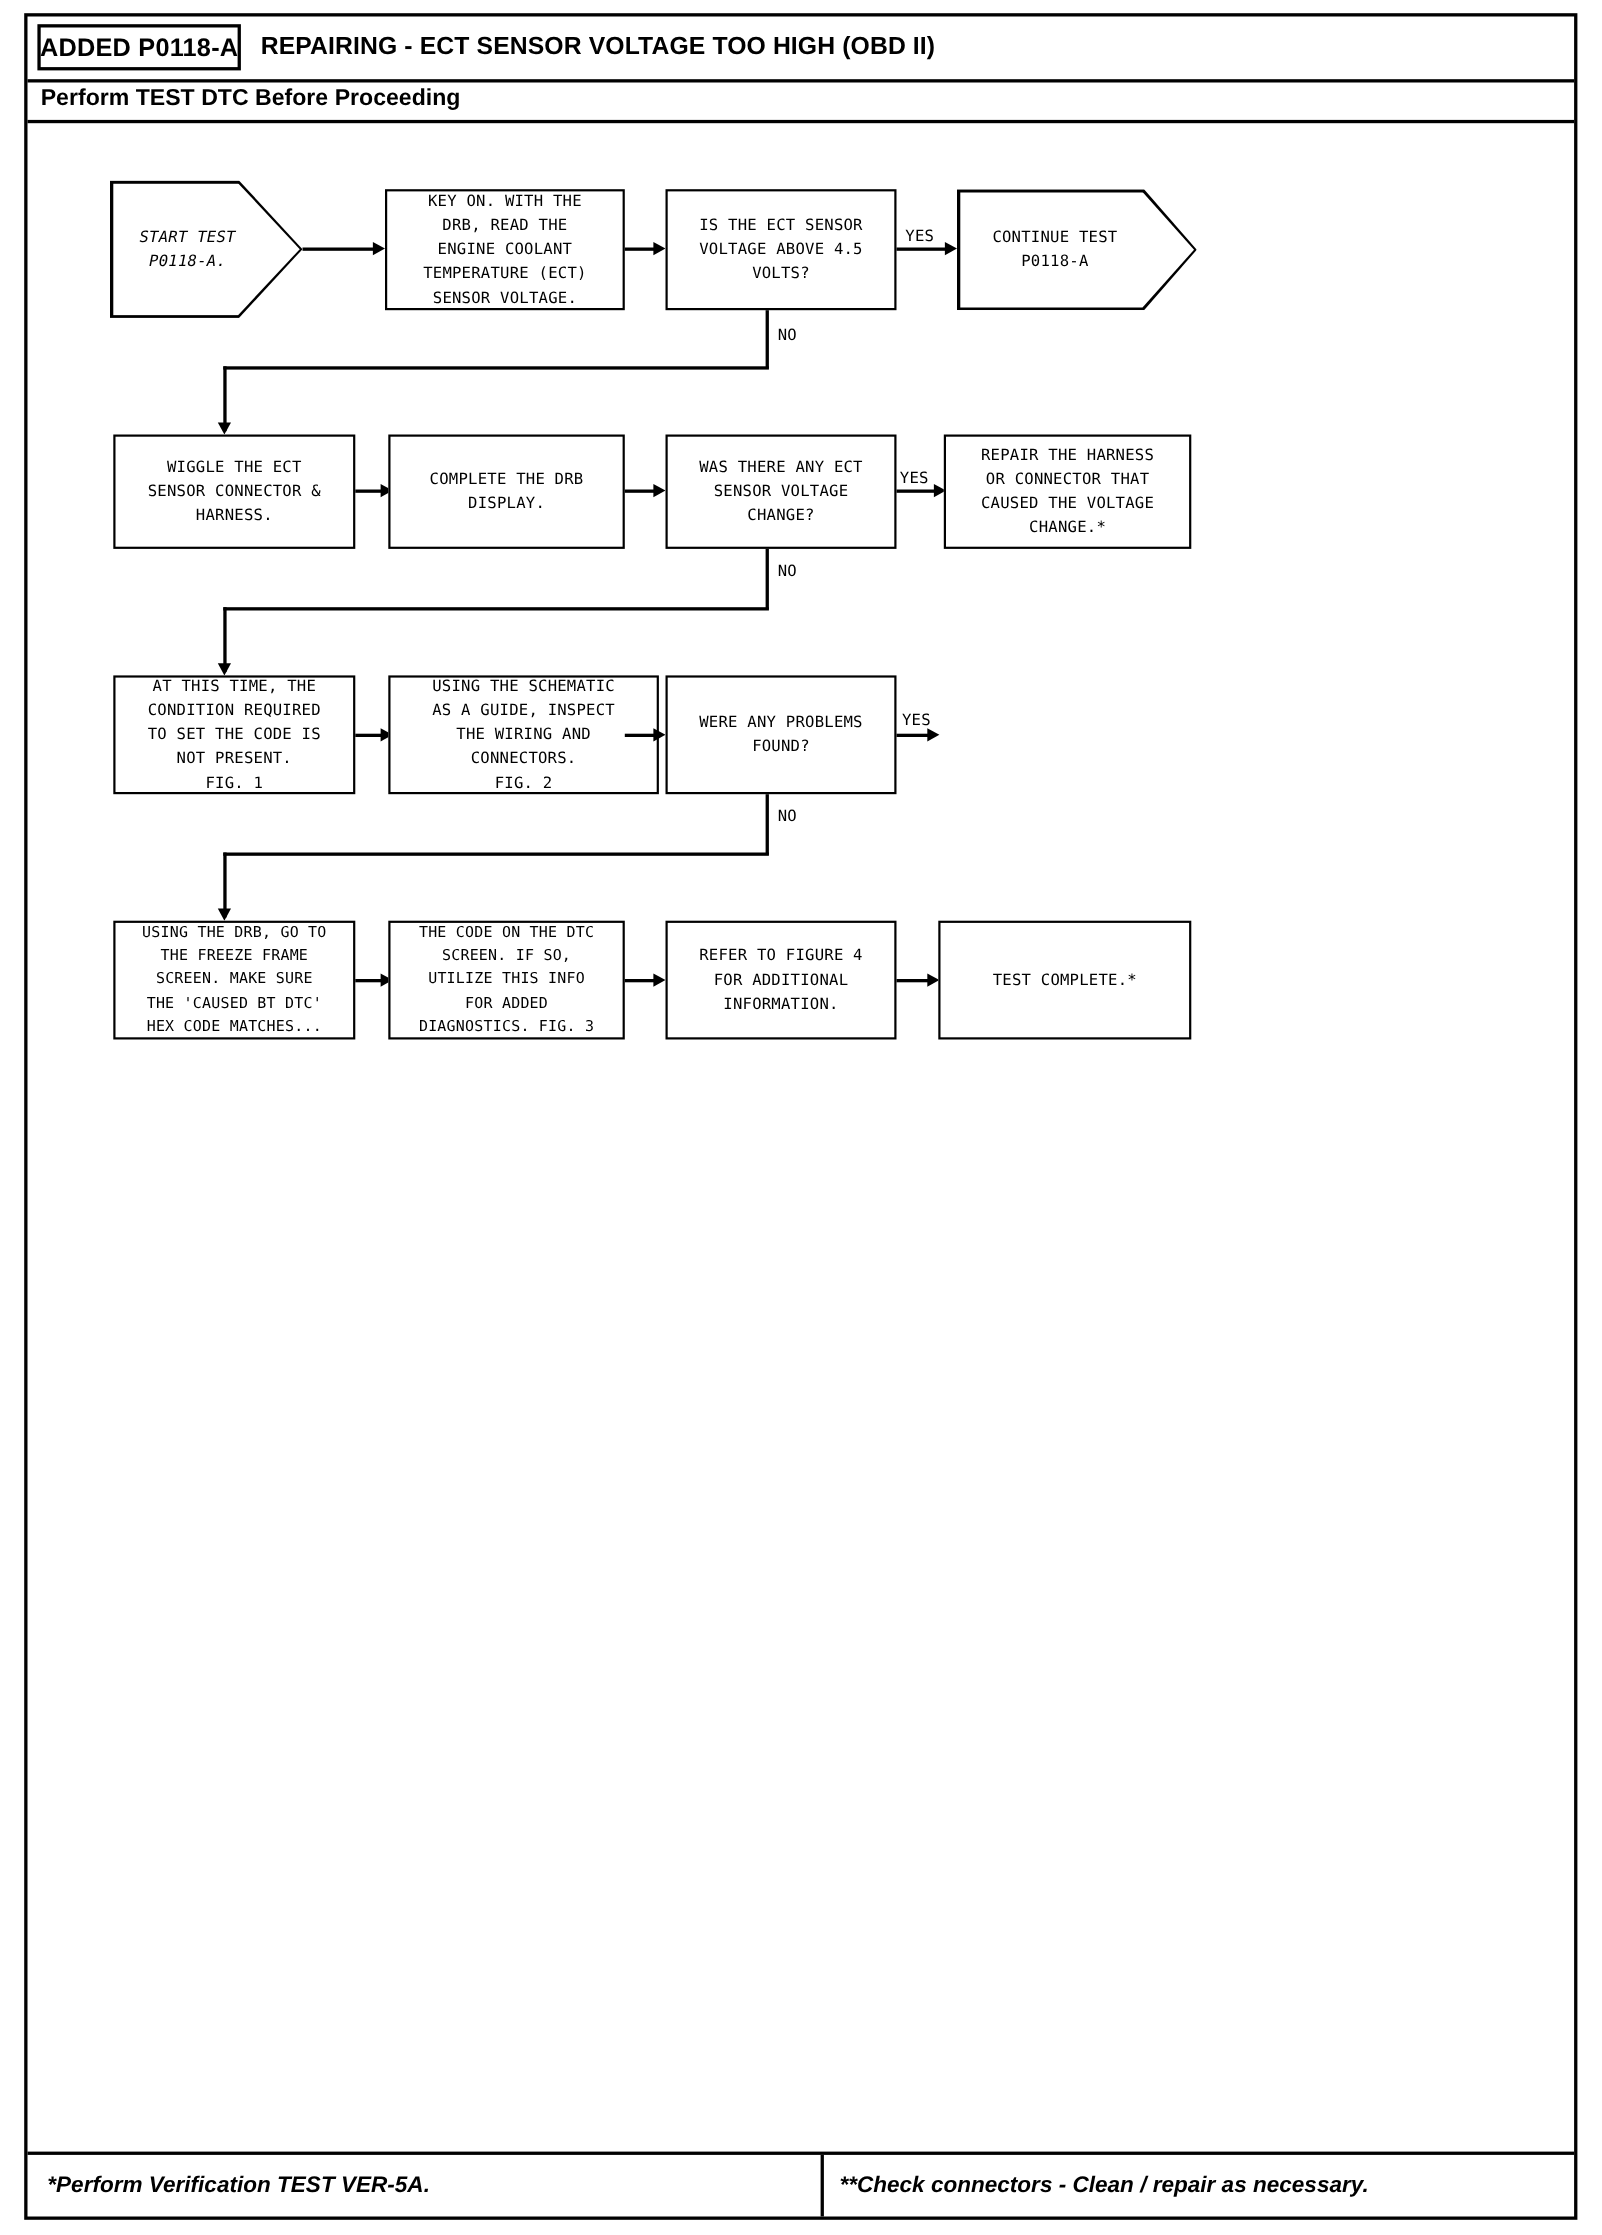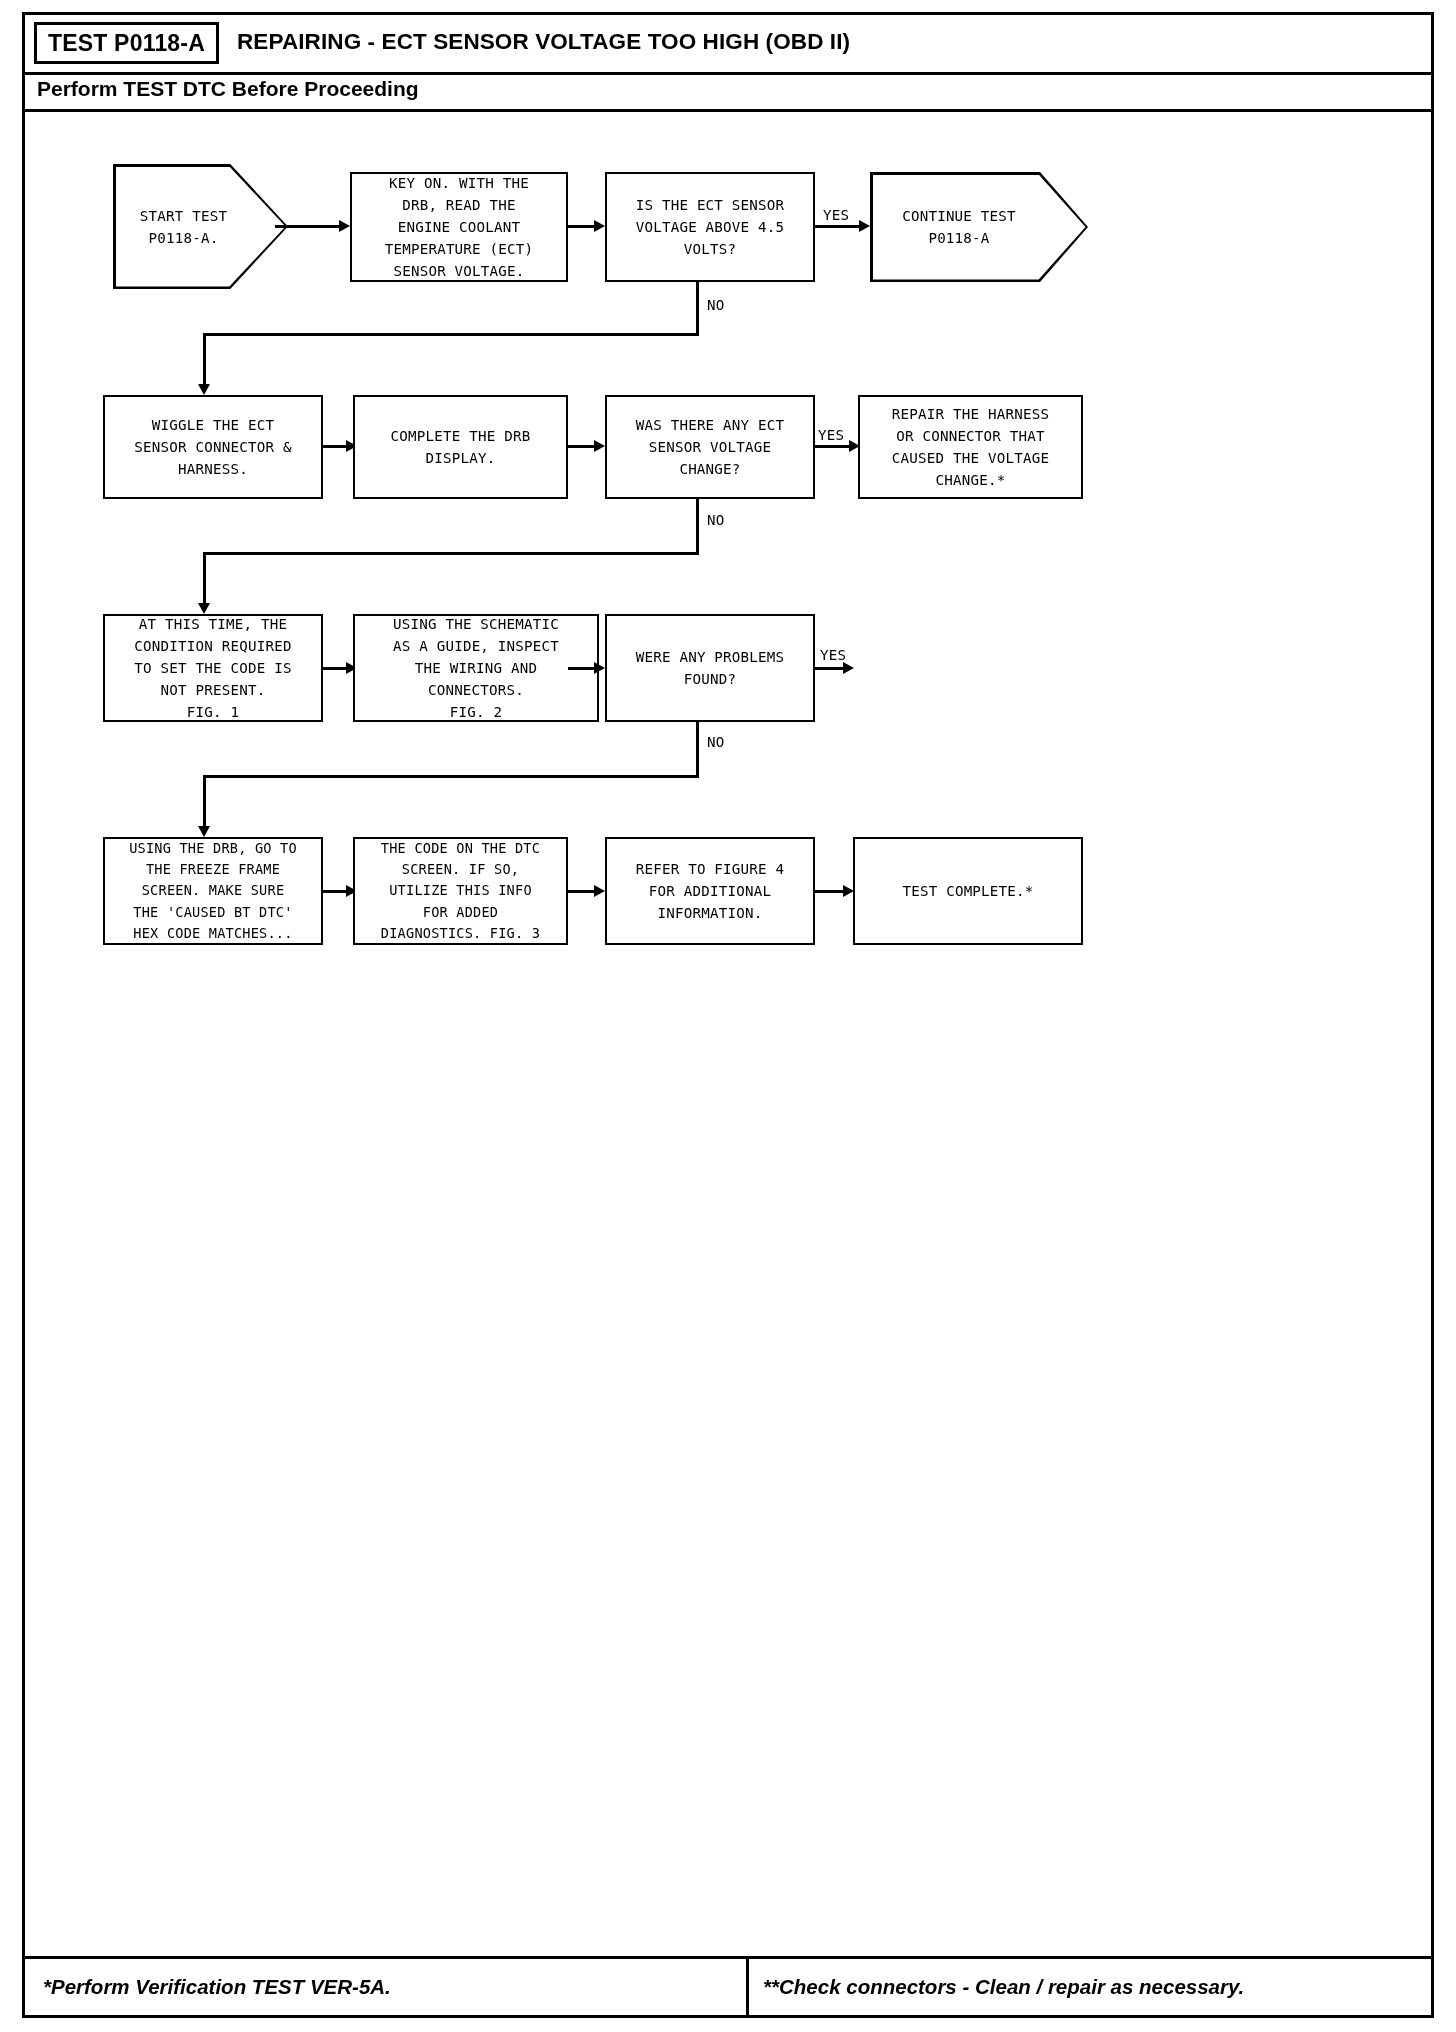--- a/index.html
+++ b/index.html
@@ -199,32 +199,32 @@
     padding-left: 14px;
   }
 </style>
 </head>
 <body>
 
 <div id="page">
 
   <div id="header-band">
     <div id="test-id-box">
-      <span class="lbl">TEST P0118-A</span>
+      <span class="lbl">ADDED P0118-A</span>
     </div>
     <div id="header-title">REPAIRING - ECT SENSOR VOLTAGE TOO HIGH (OBD II)</div>
   </div>
   <div id="header-rule"></div>
   <div id="subtitle">Perform TEST DTC Before Proceeding</div>
   <div id="subtitle-rule"></div>
 
   <div id="canvas">
 
-    <div class="pent" style="left:88px; top:52px; width:175px; height:125px;
-                clip-path: polygon(0% 0%, 67% 0%, 100% 50%, 67% 100%, 0% 100%);">
+    <div class="pent" style="left:75px; top:52px; width:175px; height:125px;
+                clip-path: polygon(0% 0%, 67% 0%, 100% 50%, 67% 100%, 0% 100%); font-style: italic;">
       <div class="inner" style="clip-path: polygon(0% 0%, 67% 0%, 100% 50%, 67% 100%, 0% 100%); padding-right:34px;">START TEST
 P0118-A.</div>
     </div>
 
     <div class="hline" style="left:250px; top:113px; width:68px;"></div>
     <div class="arrowhead-r" style="left:314px; top:107.5px;"></div>
 
     <div class="fbox" style="left:325px; top:60px; width:218px; height:110px;">KEY ON. WITH THE
 DRB, READ THE
 ENGINE COOLANT

